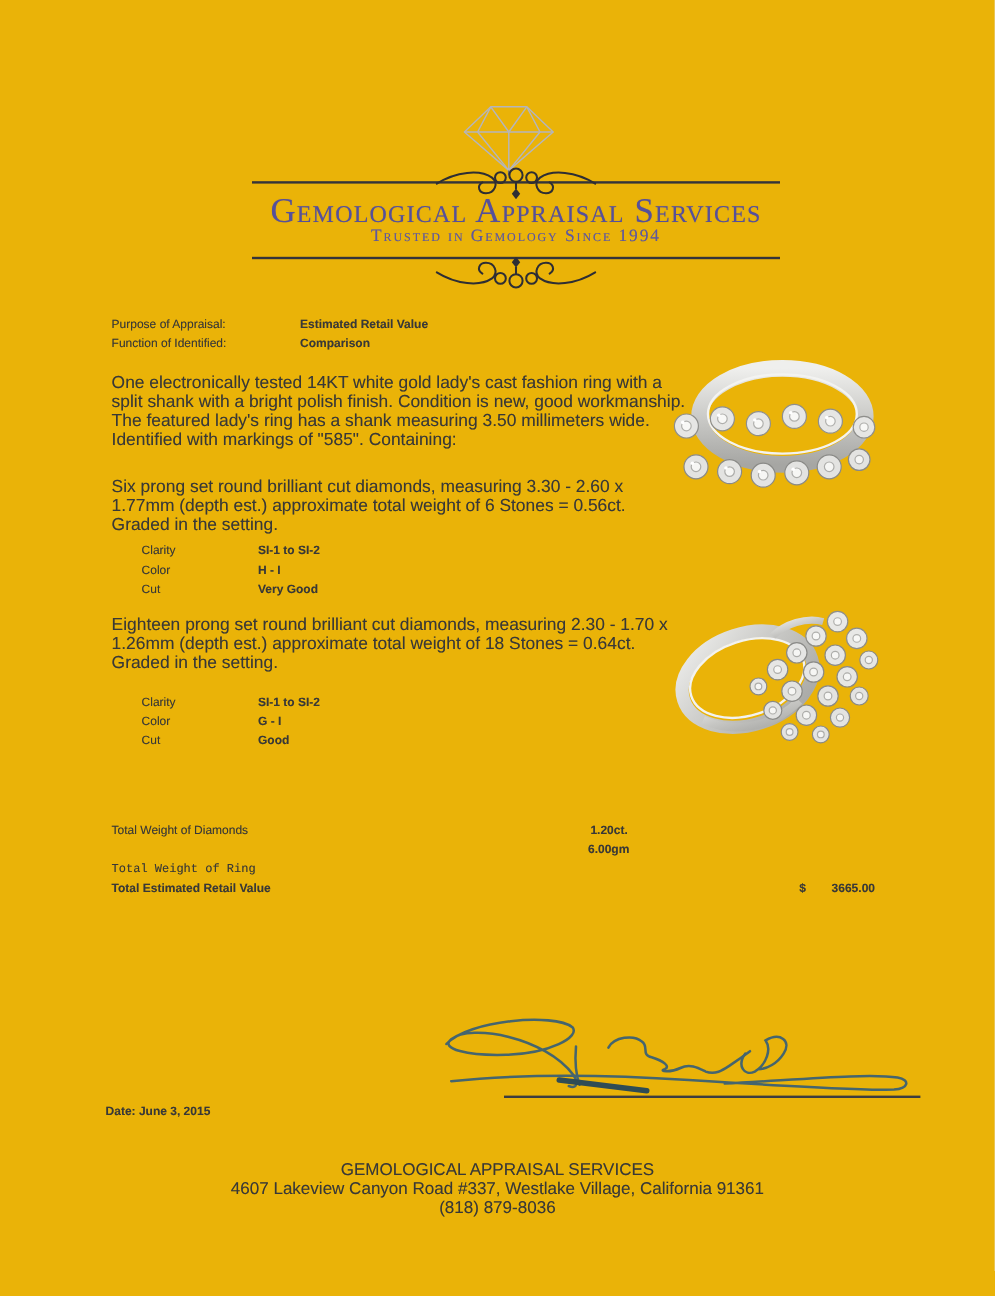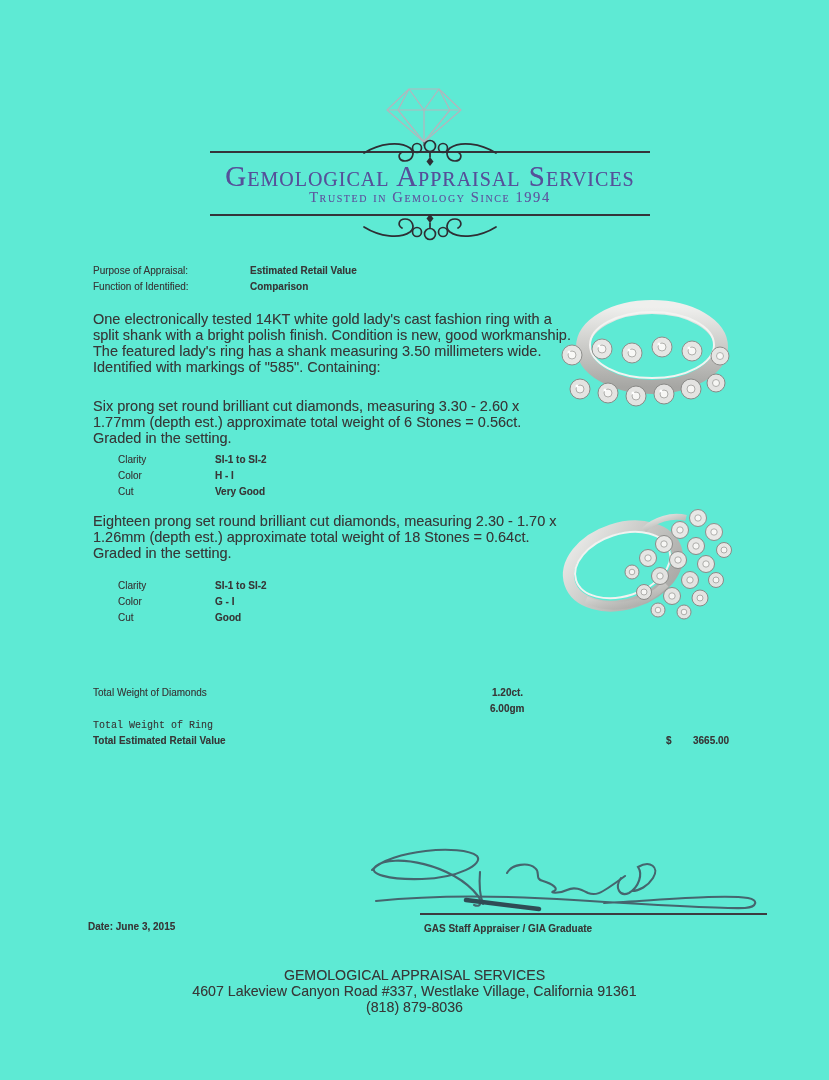--- a/index.html
+++ b/index.html
@@ -1,16 +1,16 @@
 <!DOCTYPE html>
 <html><head>
 <meta charset="utf-8">
 <style>
   html,body{margin:0;padding:0;background:#e8e8e8;}
-  .page{position:relative;width:829px;height:1080px;background:#5eead4;overflow:hidden;
+  .page{position:relative;width:829px;height:1080px;background:#eab308;overflow:hidden;
         font-family:"Liberation Sans", sans-serif;color:#383838;margin:0 auto;}
   .abs{position:absolute;}
   .line{font-size:10px;line-height:16px;text-shadow:0 0 .5px rgba(50,50,50,.35);white-space:nowrap;}
   .para{font-size:14.5px;line-height:16px;text-shadow:0 0 .5px rgba(50,50,50,.35);}
   .b{font-weight:bold;}
   .title{font-family:"Liberation Serif", serif;font-variant:small-caps;font-weight:500;
          font-size:29px;letter-spacing:1px;color:#56509a;text-align:center;width:640px;
          text-shadow:0 0 .6px rgba(86,80,154,.5);}
   .tagline{font-family:"Liberation Serif", serif;font-variant:small-caps;font-weight:500;
            font-size:14.5px;letter-spacing:1.6px;color:#5e58a0;text-align:center;width:640px;
@@ -277,19 +277,18 @@
       <path d="M118,34 C117,46 118,58 121,66"></path>
       <path d="M145,35 C150,26 166,24 173,30 C179,34 172,41 181,43 C191,46 197,51 192,53 C186,55 197,56 205,52 C213,48 220,52 226,55 C234,58 240,54 246,50 C252,46 259,41 263,38"></path>
       <path d="M259,40 C252,50 258,59 267,55 C277,49 281,36 276,29 C288,22 298,29 291,40 C286,48 277,53 270,53"></path>
       <path d="M14,63 C80,56 150,58 212,62 C292,67 360,71 383,70 C395,69 397,62 386,60 C362,56 300,62 242,65"></path>
     </g>
     <path d="M104,62 L177,71" fill="none" stroke="#2f4c55" stroke-width="4.5" stroke-linecap="round"></path>
   </svg>
   <div class="rule" style="left:420px;top:913px;width:347px;background:#3c3c40;"></div>
 
   <div class="abs line b" style="left:88px;top:919px;">Date: June 3, 2015</div>
-  <div class="abs line b" style="left:424px;top:921px;">GAS Staff Appraiser / GIA Graduate</div>
 
   <div class="abs footer-line" style="top:967px;">GEMOLOGICAL APPRAISAL SERVICES</div>
   <div class="abs footer-line" style="top:983px;">4607 Lakeview Canyon Road #337, Westlake Village, California 91361</div>
   <div class="abs footer-line" style="top:999px;">(818) 879-8036</div>
 
 </div>
 
 </body></html>

